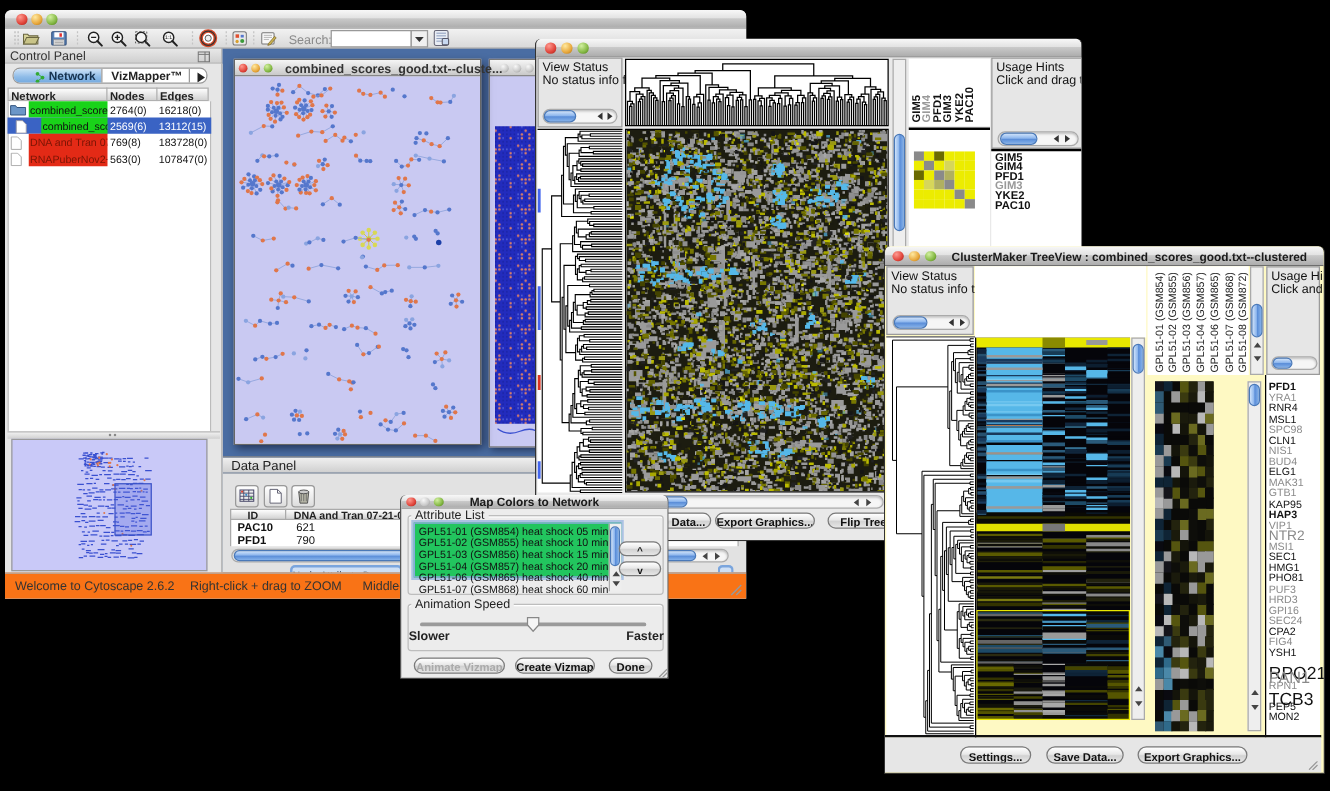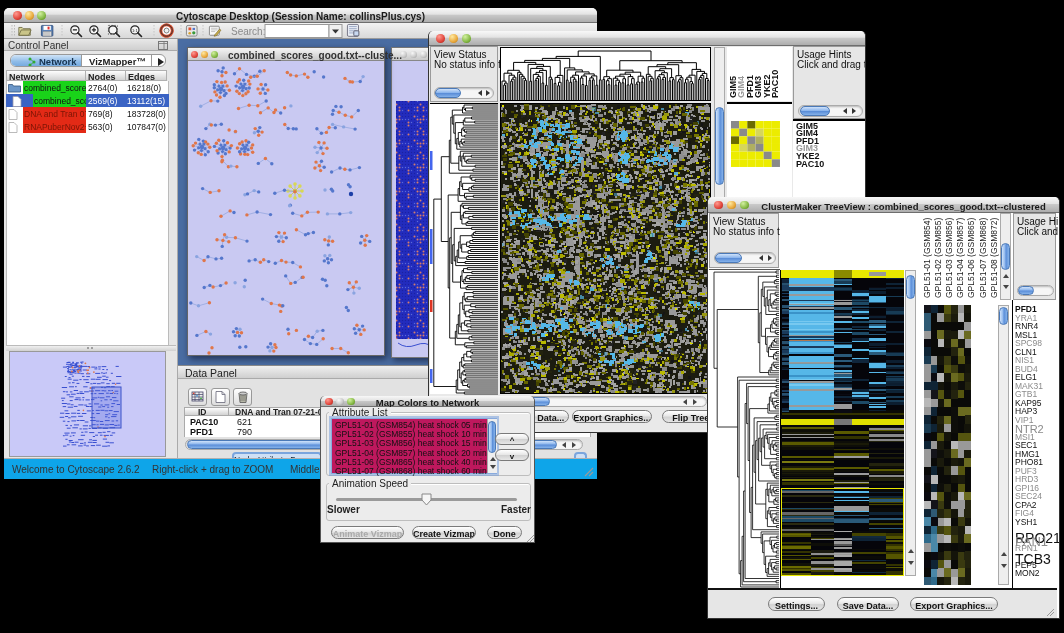--- a/index.html
+++ b/index.html
@@ -28,21 +28,20 @@
   box-shadow:inset 0 1px 0 #fff}
 .glabel{position:absolute;background:#ececec;padding:0 3px;color:#222}
 .hdrgrad{background:linear-gradient(#fdfdfd,#e8e8e8 50%,#d2d2d2)}
 svg{display:block}
 </style></head><body>
 <div class="win" style="left:4px;top:8px;width:593px;height:471px;border-radius:5px 5px 0 0">
 <div class="tbar" style="height:15px"></div>
 <div class="tl r" style="left:9px;top:3px"></div>
     <div class="tl y" style="left:21px;top:3px"></div>
     <div class="tl g" style="left:33px;top:3px"></div>
-<div class="ttext" style="top:2.5px;font-size:10px">Cytoscape Desktop (Session Name: collinsPlus.cys)</div>
 <div class="abs" style="left:0;top:15px;width:593px;height:16px;background:linear-gradient(#f2f2f2,#d9d9d9);border-bottom:1px solid #9a9a9a">
 <svg width="593" height="16">
 <path d="M8 2v12M10.5 2v12" stroke="#bbb" stroke-width="1" stroke-dasharray="1.5 1.5"></path>
 <path d="M58 2v12M150 2v12M177 2v12M199 2v12" stroke="#c4c4c4" stroke-width="1" stroke-dasharray="1.5 1.5"></path>
 <g transform="translate(14,2) scale(0.82)">
       <path d="M1 3h4l1.5 1.5H15v8H1z" fill="#d8d49a" stroke="#6a6640" stroke-width="1"></path>
       <path d="M1 12.5L4 6h12l-3 6.5z" fill="#c9c488" stroke="#6a6640" stroke-width="1"></path>
         </g>
         <g transform="translate(37,2) scale(0.82)">
       <rect x="0.5" y="0.5" width="14" height="13" rx="1" fill="#5a82b8" stroke="#2a4a78"></rect>
@@ -859,21 +858,21 @@
           <circle cx="88.0" cy="75.1" r="0.8" fill="#e0764a"></circle>
           <circle cx="73.4" cy="58.4" r="0.8" fill="#e0764a"></circle>
           <circle cx="105.6" cy="32.2" r="0.8" fill="#e0764a"></circle>
           <circle cx="81.9" cy="39.3" r="0.8" fill="#e0764a"></circle>
           <circle cx="95.0" cy="84.6" r="0.8" fill="#e0764a"></circle>
           <circle cx="80.6" cy="35.9" r="0.8" fill="#e0764a"></circle>
 <rect x="82" y="35" width="29" height="41" fill="rgba(80,100,220,0.3)" stroke="#3b52c8" stroke-width="1"></rect>
 </svg>
       </div>
 </div>
-<div class="abs" style="left:0;top:450px;width:593px;height:21px;background:#0ea5e9;border-top:1px solid #b0b0b0">
+<div class="abs" style="left:0;top:450px;width:593px;height:21px;background:#f97316;border-top:1px solid #b0b0b0">
 <div class="abs" style="left:8px;top:5px;font-size:10px;color:#333">Welcome to Cytoscape 2.6.2</div>
 <div class="abs" style="left:148px;top:5px;font-size:10px;color:#333">Right-click + drag  to  ZOOM</div>
 <div class="abs" style="left:286px;top:5px;font-size:10px;color:#333">Middle-click + drag  to  PAN</div>
 <svg class="abs" style="left:580px;top:8px" width="10" height="10">
         <path d="M9 1L1 9M9 5L5 9M9 9l0 0" stroke="#999" stroke-width="1.2"></path>
       </svg>
 </div>
 </div>
 <div class="win" style="left:428px;top:31px;width:438px;height:402px;border-radius:5px 5px 0 0;background:#e9e9e9;border:1px solid #333;border-top:none">
 <div class="tbar" style="height:15px"></div>
@@ -1081,21 +1080,21 @@
 <div class="pill" style="left:233px;top:379px;width:72px;height:13px;font-size:9px;padding-top:2px">Flip Tree No</div>
 </div>
 <div class="win" style="left:320px;top:396px;width:215px;height:147px;border-radius:5px 5px 0 0;background:#ececec;border:1px solid #555;border-top:none">
 <div class="tbar" style="height:11px"></div>
 <div class="tl r" style="left:4px;top:1.5px;width:7.5px;height:7.5px"></div>
     <div class="tl gray" style="left:15px;top:1.5px;width:7.5px;height:7.5px"></div>
     <div class="tl g" style="left:26px;top:1.5px;width:7.5px;height:7.5px"></div>
 <div class="ttext" style="top:1px;font-size:9.5px">Map Colors to Network</div>
 <div class="gbox" style="left:5px;top:16px;width:205px;height:64px"></div>
 <div class="glabel" style="left:8px;top:11px;font-size:10px">Attribute List</div>
-<div class="abs" style="left:10px;top:22px;width:166px;height:56px;background:#be185d;border:1px solid #88aadd;box-shadow:0 0 0 2px rgba(120,160,220,.55)">
+<div class="abs" style="left:10px;top:22px;width:166px;height:44px;background:#22c55e;border:1px solid #88aadd;box-shadow:0 0 0 2px rgba(120,160,220,.55)">
 <div class="abs" style="left:3px;top:1.0px;font-size:8.5px;color:#111;white-space:nowrap">GPL51-01 (GSM854) heat shock 05 min</div>
 <div class="abs" style="left:3px;top:10.2px;font-size:8.5px;color:#111;white-space:nowrap">GPL51-02 (GSM855) heat shock 10 min</div>
 <div class="abs" style="left:3px;top:19.4px;font-size:8.5px;color:#111;white-space:nowrap">GPL51-03 (GSM856) heat shock 15 min</div>
 <div class="abs" style="left:3px;top:28.599999999999998px;font-size:8.5px;color:#111;white-space:nowrap">GPL51-04 (GSM857) heat shock 20 min</div>
 <div class="abs" style="left:3px;top:37.8px;font-size:8.5px;color:#111;white-space:nowrap">GPL51-06 (GSM865) heat shock 40 min</div>
 <div class="abs" style="left:3px;top:47.0px;font-size:8.5px;color:#111;white-space:nowrap">GPL51-07 (GSM868) heat shock 60 min</div>
 <div class="abs" style="left:155px;top:0;width:10px;height:54px;background:#eee;border-left:1px solid #aaa"></div>
 <div class="sbthumbv" style="left:156px;top:2px;width:8px;height:32px"></div>
 <div class="arr" style="left:158px;top:38px;border-left:3px solid transparent;border-right:3px solid transparent;border-bottom:4px solid #444"></div>
 <div class="arr" style="left:158px;top:46px;border-left:3px solid transparent;border-right:3px solid transparent;border-top:4px solid #444"></div>
@@ -1110,21 +1109,21 @@
     </svg>
 <div class="abs" style="left:6px;top:108px;font-size:10px;font-weight:bold;color:#222">Slower</div>
 <div class="abs" style="left:180px;top:108px;font-size:10px;font-weight:bold;color:#222">Faster</div>
 <div class="pill" style="left:10px;top:130px;width:73px;height:13px;font-size:9px;padding-top:2px;color:#aaa">Animate Vizmap</div>
 <div class="pill" style="left:91px;top:130px;width:64px;height:13px;font-size:9px;padding-top:2px">Create Vizmap</div>
 <div class="pill" style="left:166px;top:130px;width:35px;height:13px;font-size:9px;padding-top:2px">Done</div>
 <svg class="abs" style="left:206px;top:139px" width="8" height="7">
       <path d="M7 0L0 7M7 3L3 7" stroke="#999" stroke-width="1"></path>
     </svg>
 </div>
-<div class="win" style="left:707px;top:197px;width:353px;height:422px;border-radius:5px 5px 0 0;background:#ffffff;border:1px solid #333;border-top:none">
+<div class="win" style="left:707px;top:197px;width:353px;height:422px;border-radius:5px 5px 0 0;background:#fef9c3;border:1px solid #333;border-top:none">
 <div class="tbar" style="height:16px"></div>
 <div class="tl r" style="left:6px;top:3.5px"></div>
     <div class="tl y" style="left:19px;top:3.5px"></div>
     <div class="tl g" style="left:32px;top:3.5px"></div>
 <div class="ttext" style="top:4px;left:42px;right:2px;font-size:9.5px">ClusterMaker TreeView : combined_scores_good.txt--clustered</div>
 <div class="panel" style="left:1px;top:16px;width:70px;height:55px;background:#e6e6e6">
 <div class="abs" style="left:3px;top:2px;font-size:10px;color:#111;white-space:nowrap">View Status</div>
 <div class="abs" style="left:3px;top:12px;font-size:10px;color:#111;white-space:nowrap">No status info t</div>
 <div class="sbh" style="left:4px;top:38px;width:62px;height:12px"></div>
 <div class="sbthumb" style="left:5px;top:39px;width:27px;height:10px"></div>
@@ -1391,21 +1390,21 @@
 <div class="abs" style="left:307px;top:124.03999999999999px;font-size:8.5px;font-weight:normal;color:#111">RNR4</div>
 <div class="abs" style="left:307px;top:132.56px;font-size:8.5px;font-weight:normal;color:#111">MSL1</div>
 <div class="abs" style="left:307px;top:141.07999999999998px;font-size:8.5px;font-weight:normal;color:#8a8a8a">SPC98</div>
 <div class="abs" style="left:307px;top:149.6px;font-size:8.5px;font-weight:normal;color:#111">CLN1</div>
 <div class="abs" style="left:307px;top:158.12px;font-size:8.5px;font-weight:normal;color:#8a8a8a">NIS1</div>
 <div class="abs" style="left:307px;top:166.64px;font-size:8.5px;font-weight:normal;color:#8a8a8a">BUD4</div>
 <div class="abs" style="left:307px;top:175.16px;font-size:8.5px;font-weight:normal;color:#111">ELG1</div>
 <div class="abs" style="left:307px;top:183.68px;font-size:8.5px;font-weight:normal;color:#8a8a8a">MAK31</div>
 <div class="abs" style="left:307px;top:192.2px;font-size:8.5px;font-weight:normal;color:#8a8a8a">GTB1</div>
 <div class="abs" style="left:307px;top:200.72px;font-size:8.5px;font-weight:normal;color:#111">KAP95</div>
-<div class="abs" style="left:307px;top:209.24px;font-size:8.5px;font-weight:normal;color:#111">HAP3</div>
+<div class="abs" style="left:307px;top:209.24px;font-size:8.5px;font-weight:bold;color:#111">HAP3</div>
 <div class="abs" style="left:307px;top:217.76px;font-size:8.5px;font-weight:normal;color:#8a8a8a">VIP1</div>
 <div class="abs" style="left:307px;top:226.28px;font-size:11px;font-weight:normal;color:#8a8a8a">NTR2</div>
 <div class="abs" style="left:307px;top:234.8px;font-size:8.5px;font-weight:normal;color:#8a8a8a">MSI1</div>
 <div class="abs" style="left:307px;top:243.32px;font-size:8.5px;font-weight:normal;color:#111">SEC1</div>
 <div class="abs" style="left:307px;top:251.84px;font-size:8.5px;font-weight:normal;color:#111">HMG1</div>
 <div class="abs" style="left:307px;top:260.36px;font-size:8.5px;font-weight:normal;color:#111">PHO81</div>
 <div class="abs" style="left:307px;top:268.88px;font-size:8.5px;font-weight:normal;color:#8a8a8a">PUF3</div>
 <div class="abs" style="left:307px;top:277.4px;font-size:8.5px;font-weight:normal;color:#8a8a8a">HRD3</div>
 <div class="abs" style="left:307px;top:285.91999999999996px;font-size:8.5px;font-weight:normal;color:#8a8a8a">GPI16</div>
 <div class="abs" style="left:307px;top:294.44px;font-size:8.5px;font-weight:normal;color:#8a8a8a">SEC24</div>

